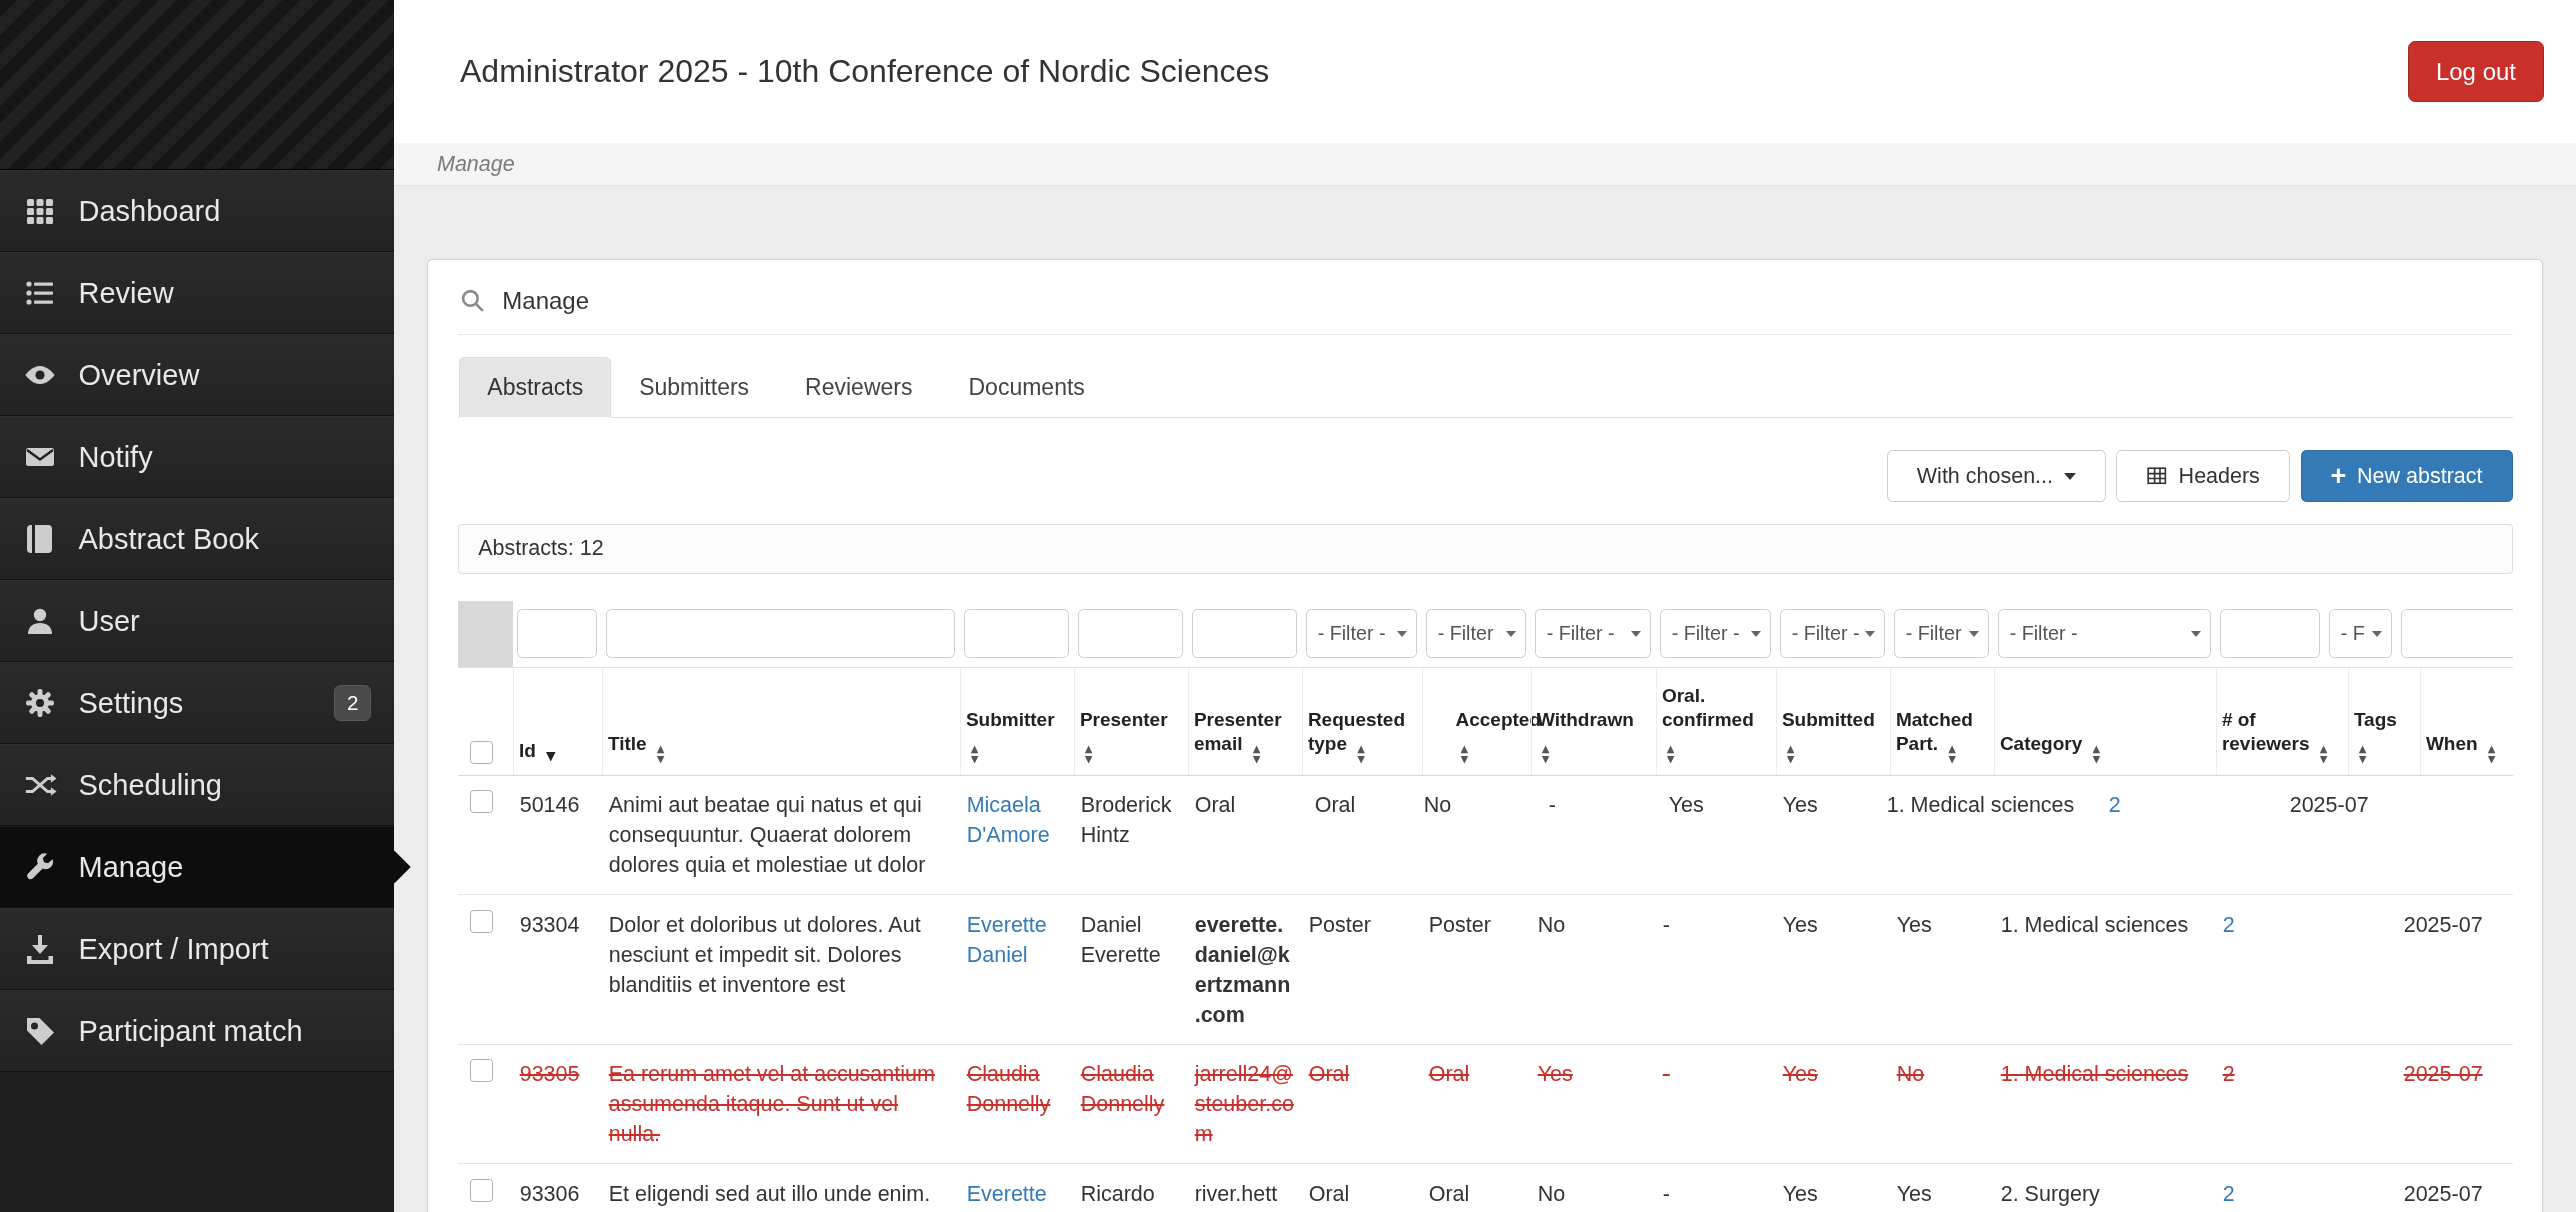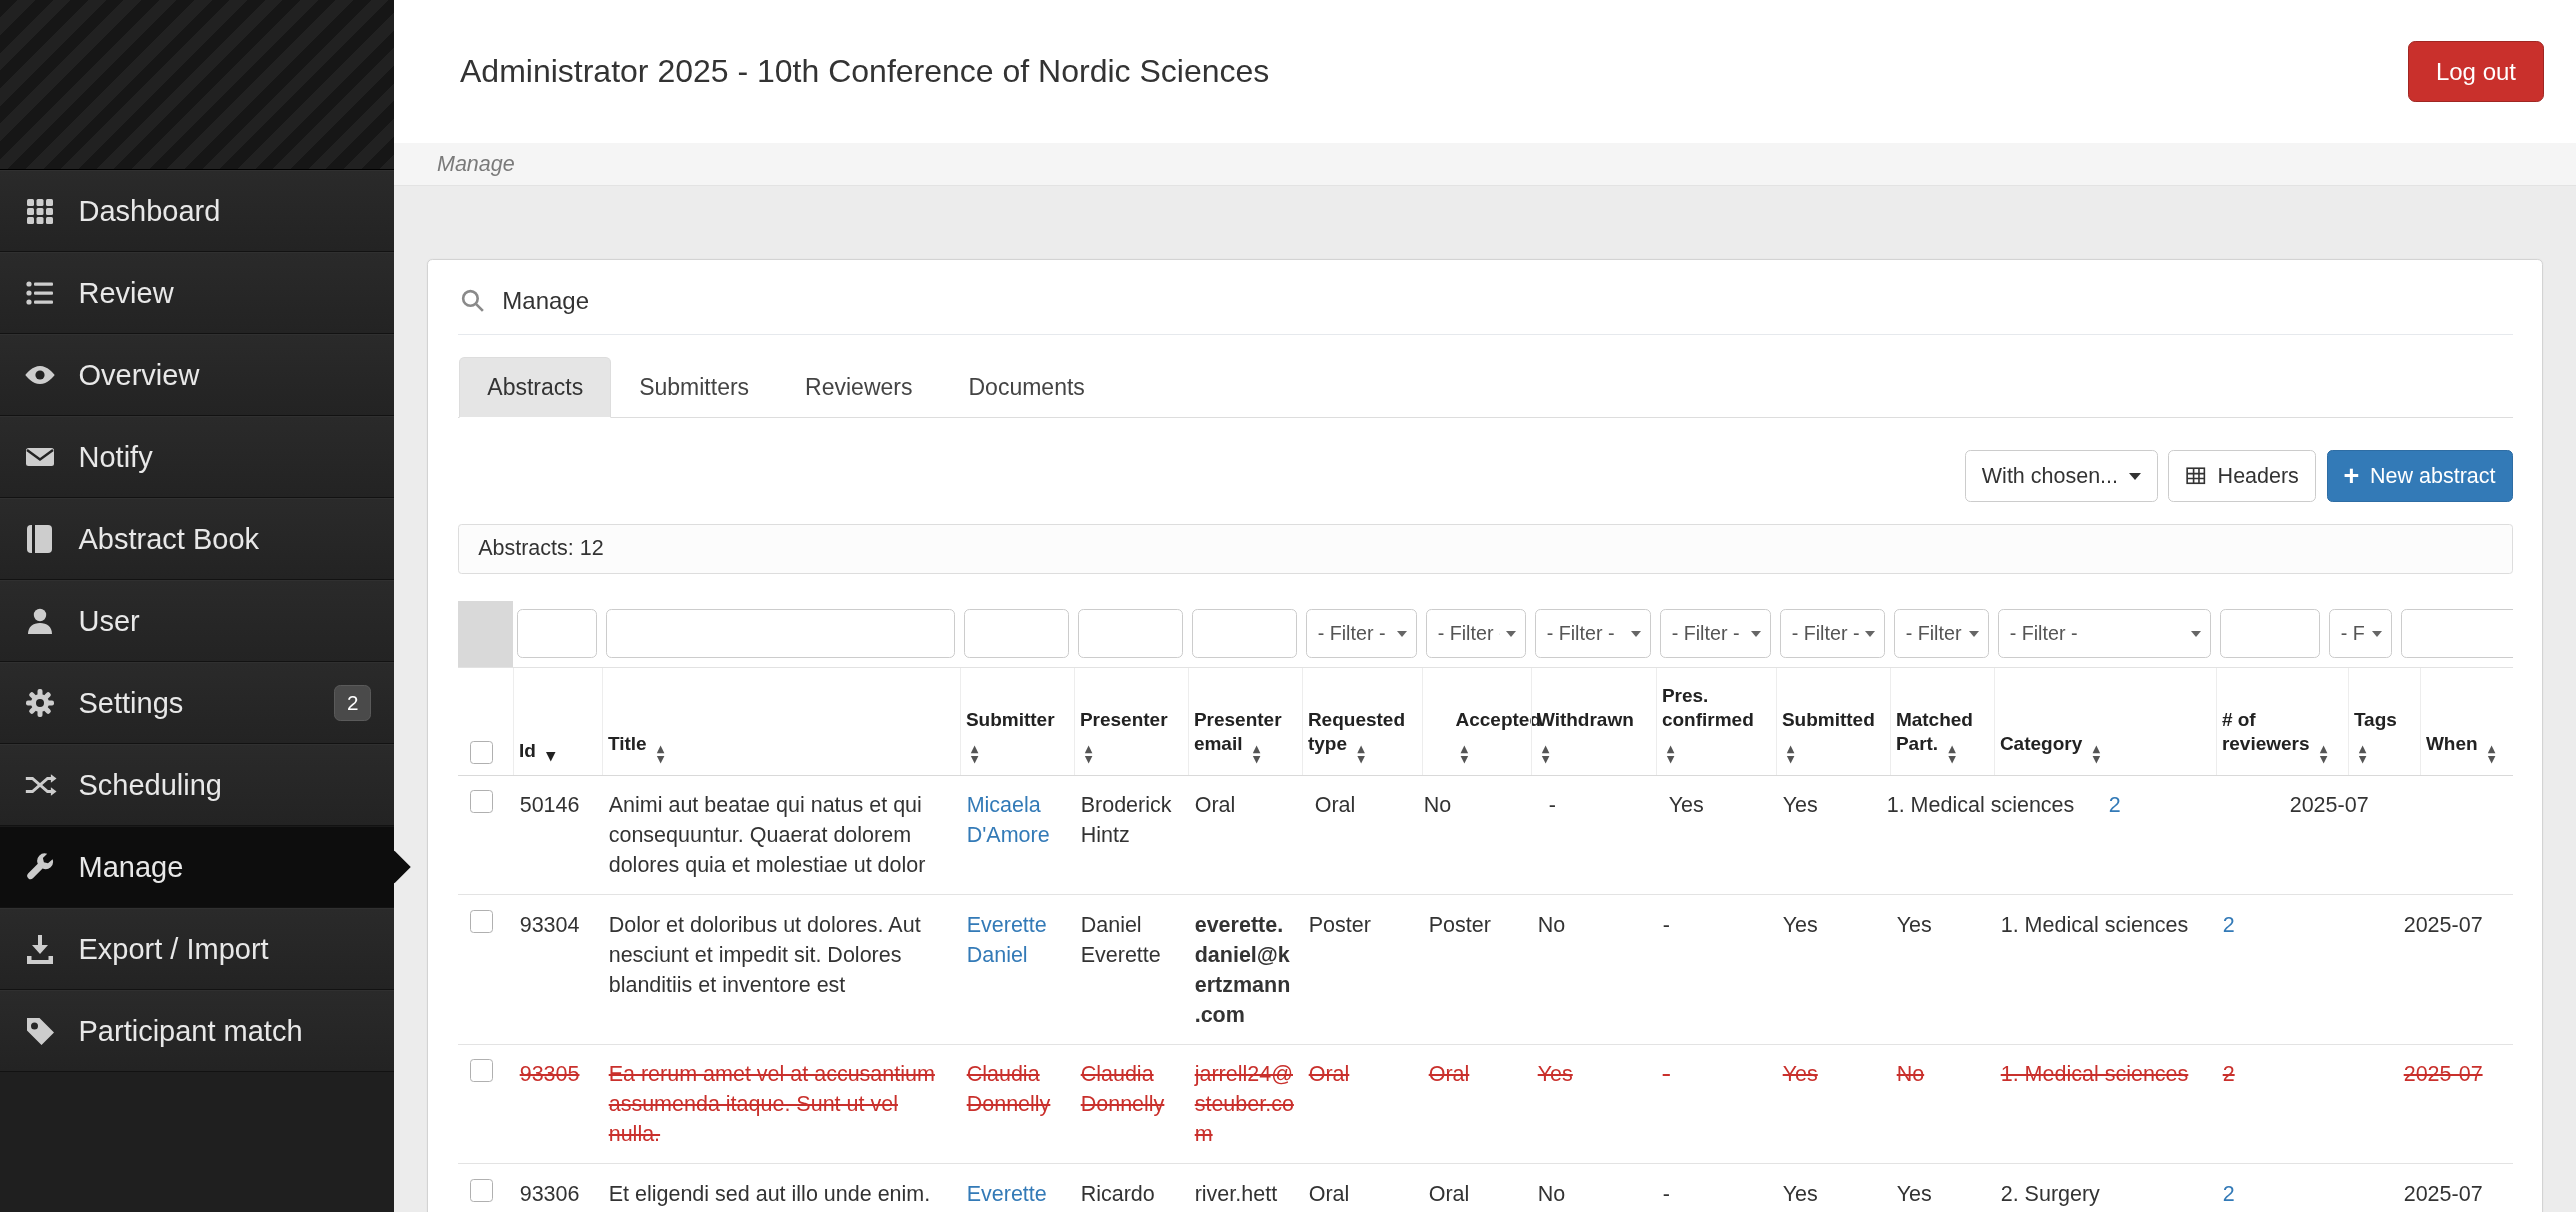--- a/index.html
+++ b/index.html
@@ -36,21 +36,21 @@
   .panel { background:#fff; border:0.9px solid #d3d3d3; border-radius:5.4px; padding:25px 29.5px 0; height:1073px; box-shadow:0 0.9px 1.8px rgba(0,0,0,.06); }
   .panel-head { display:flex; align-items:center; gap:16px; padding:1.8px 1.8px 19.7px; border-bottom:1.8px solid #e6e9ed; }
   .panel-head svg { width:27px; height:27px; }
   .panel-title { font-size:24px; color:#333; }
 
   .tabs { display:flex; border-bottom:0.9px solid #ddd; margin-top:21.5px; padding-left:1.8px; }
   .tab { padding:16px 27px; font-size:23px; color:#444; border:0.9px solid transparent; margin-bottom:-0.9px; cursor:pointer; }
   .tab.active { background:#e5e5e5; border-color:#ddd #ddd #fff #ddd; border-radius:5.4px 5.4px 0 0; color:#333; }
 
   .toolbar { margin-top:32px; display:flex; justify-content:flex-end; align-items:center; gap:10.7px; }
-  .btn { height:52px; display:inline-flex; align-items:center; gap:10.7px; padding:0 16px; border-radius:5.4px;
+  .btn { height:52px; display:inline-flex; align-items:center; gap:10.7px; padding:0 29px; border-radius:5.4px;
     font-size:21.5px; font-family:inherit; border:0.9px solid #ccc; background:#fff; color:#333; cursor:pointer; }
   .btn .caret { width:0; height:0; border-left:6.3px solid transparent; border-right:6.3px solid transparent; border-top:7.2px solid #333; }
   .btn-primary { background:#337ab7; border-color:#2e6da4; color:#fff; }
   .btn-primary .plus { font-size:27px; font-weight:bold; line-height:1; }
   .btn .gicon { display:inline-flex; width:21.5px; height:21.5px; }
 
   .countbar { margin-top:21.5px; border:0.9px solid #ddd; border-radius:3.6px; background:#fcfcfc; padding:11.6px 19.7px; font-size:21.5px; color:#333; }
 
   
   .grid-clip { margin-top:27px; overflow:hidden; }
@@ -397,21 +397,21 @@
                       <i>▾</i>
                     </span></div>
                 </div>
                 <div class="th" style="width: 125px;">
                   <div class="th-inner"><span class="th-label">Withdrawn</span> <span class="sort">
                       <i>▴</i>
                       <i>▾</i>
                     </span></div>
                 </div>
                 <div class="th" style="width: 120px;">
-                  <div class="th-inner"><span class="th-label">Pres. confirmed</span> <span class="sort">
+                  <div class="th-inner"><span class="th-label">Oral. confirmed</span> <span class="sort">
                       <i>▴</i>
                       <i>▾</i>
                     </span></div>
                 </div>
                 <div class="th" style="width: 114px;">
                   <div class="th-inner"><span class="th-label">Submitted</span> <span class="sort">
                       <i>▴</i>
                       <i>▾</i>
                     </span></div>
                 </div>

